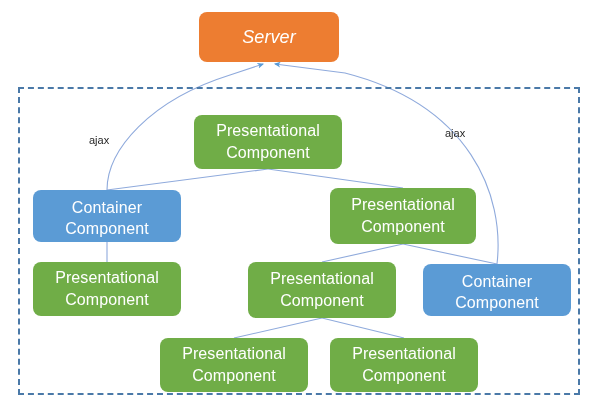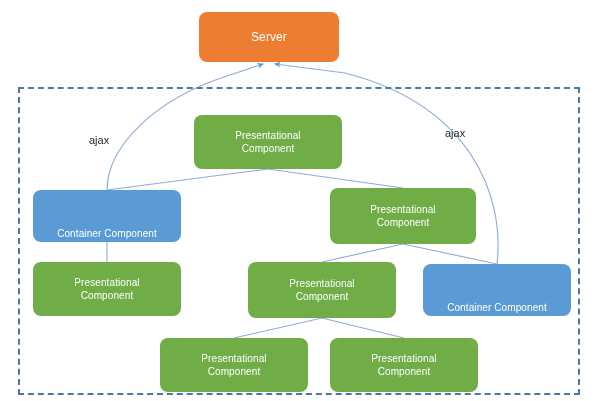--- a/index.html
+++ b/index.html
@@ -32,27 +32,27 @@
   }
   .node {
     position: absolute;
     box-sizing: border-box;
     border-radius: 8px;
     display: flex;
     align-items: center;
     justify-content: center;
     text-align: center;
     color: #ffffff;
-    font-size: 10px;
+    font-size: 16px;
     line-height: 1.35;
     letter-spacing: 0.1px;
     padding: 2px 6px;
     z-index: 3;
   }
-  .node.server { background: #ED7D31; font-size: 12px; }
+  .node.server { background: #ED7D31; font-size: 18px; font-style: italic; }
   .node.presentational { background: #70AD47; }
   .node.container { background: #5B9BD5; align-items: flex-end; }
   .node .label { white-space: pre-line; }
   .edge-label {
     position: absolute;
     font-size: 11px;
     color: #262626;
     z-index: 4;
     white-space: nowrap;
   }

